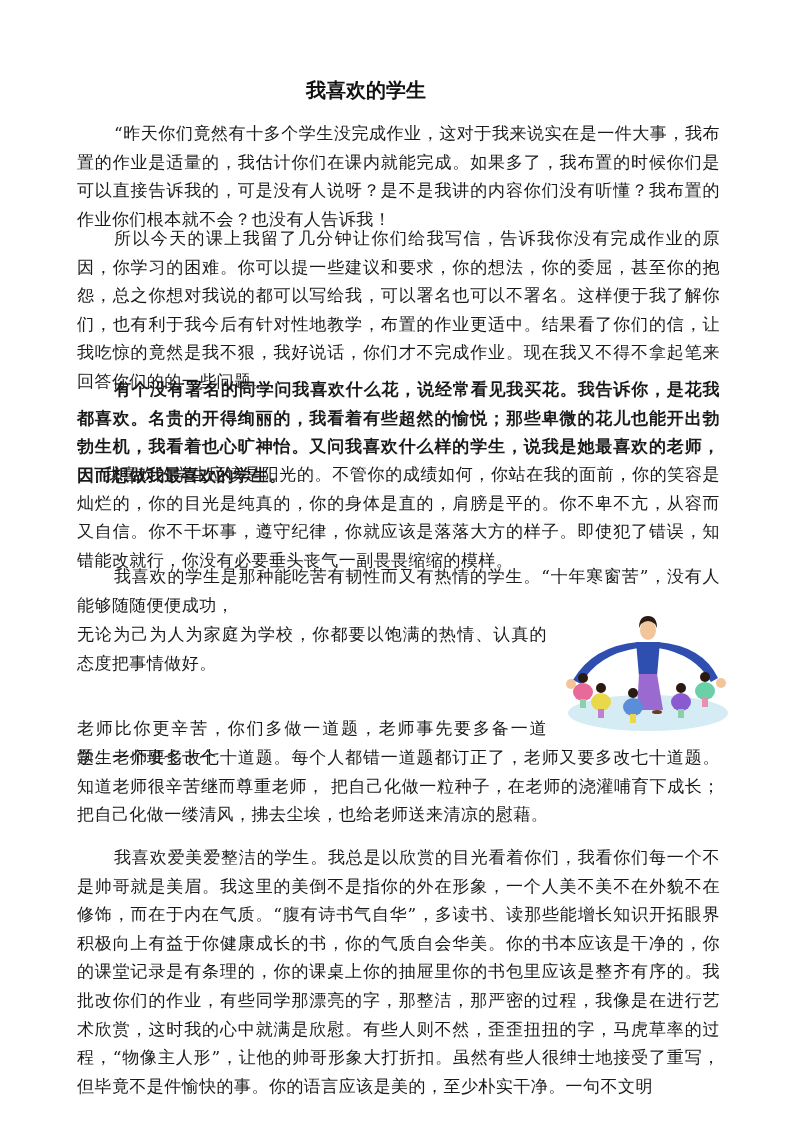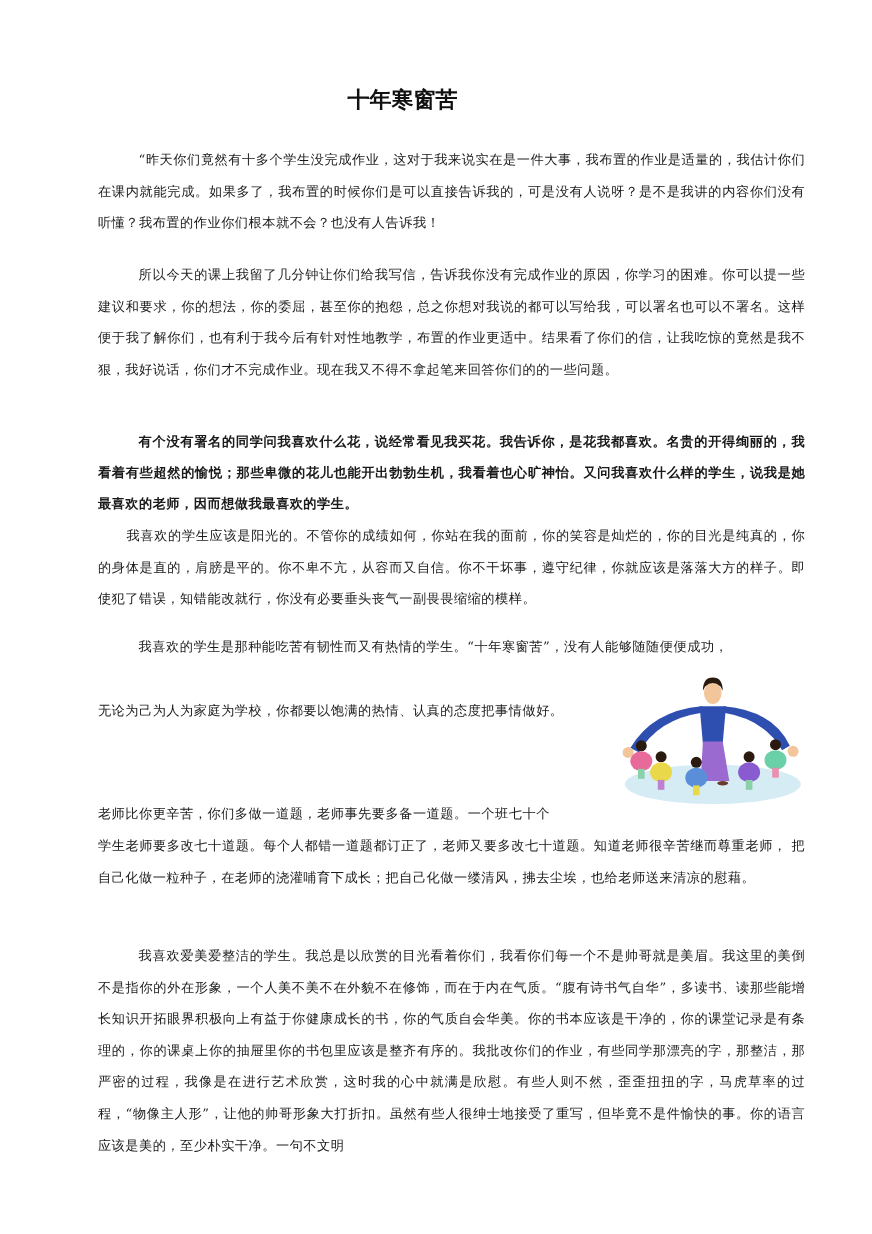--- a/index.html
+++ b/index.html
@@ -6,36 +6,36 @@
   body { width: 793px; height: 1122px; position: relative; overflow: hidden; }
   .page { position: absolute; left: 0; top: 0; width: 793px; height: 1122px; background: #fff; }
   .title {
     position: absolute; left: 240px; width: 252px; top: 76px; text-align: center;
     font-family: "DejaVu Sans", "Liberation Sans", sans-serif; font-weight: bold;
     font-size: 20px; line-height: 28px; color: #111;
   }
   .para {
     position: absolute; left: 77px; width: 643px;
     font-family: "DejaVu Serif", "Liberation Serif", serif;
-    font-size: 12px; line-height: 28.6px; color: #1a1a1a;
-    text-align: justify; letter-spacing: 0.45px; margin: 12px;
+    font-size: 17px; line-height: 28.6px; color: #1a1a1a;
+    text-align: justify; letter-spacing: 0.45px; margin: 0;
   }
   .para.indent { text-indent: 37px; }
   .para.indent-small { text-indent: 26px; font-family: Liberation Serif, serif; }
   .narrow { width: 470px; }
   .illustration {
     position: absolute; left: 553px; top: 598px; width: 185px; height: 140px;
   }
 </style>
 </head>
 <body>
 
 <div class="page">
 
-  <div class="title">十年寒窗苦</div>
+  <div class="title">我喜欢的学生</div>
 
   <p class="para indent" style="top:119px;">“昨天你们竟然有十多个学生没完成作业，这对于我来说实在是一件大事，我布置的作业是适量的，我估计你们在课内就能完成。如果多了，我布置的时候你们是可以直接告诉我的，可是没有人说呀？是不是我讲的内容你们没有听懂？我布置的作业你们根本就不会？也没有人告诉我！</p>
 
   <p class="para indent" style="top:224px;">所以今天的课上我留了几分钟让你们给我写信，告诉我你没有完成作业的原因，你学习的困难。你可以提一些建议和要求，你的想法，你的委屈，甚至你的抱怨，总之你想对我说的都可以写给我，可以署名也可以不署名。这样便于我了解你们，也有利于我今后有针对性地教学，布置的作业更适中。结果看了你们的信，让我吃惊的竟然是我不狠，我好说话，你们才不完成作业。现在我又不得不拿起笔来回答你们的的一些问题。</p>
 
   <p class="para indent" style="top:375px;font-weight:bold;">有个没有署名的同学问我喜欢什么花，说经常看见我买花。我告诉你，是花我都喜欢。名贵的开得绚丽的，我看着有些超然的愉悦；那些卑微的花儿也能开出勃勃生机，我看着也心旷神怡。又问我喜欢什么样的学生，说我是她最喜欢的老师，因而想做我最喜欢的学生。</p>
 
   <p class="para indent-small" style="top:461px;">我喜欢的学生应该是阳光的。不管你的成绩如何，你站在我的面前，你的笑容是灿烂的，你的目光是纯真的，你的身体是直的，肩膀是平的。你不卑不亢，从容而又自信。你不干坏事，遵守纪律，你就应该是落落大方的样子。即使犯了错误，知错能改就行，你没有必要垂头丧气一副畏畏缩缩的模样。</p>
 
   <p class="para indent" style="top:562px;">我喜欢的学生是那种能吃苦有韧性而又有热情的学生。“十年寒窗苦”，没有人能够随随便便成功，</p>

